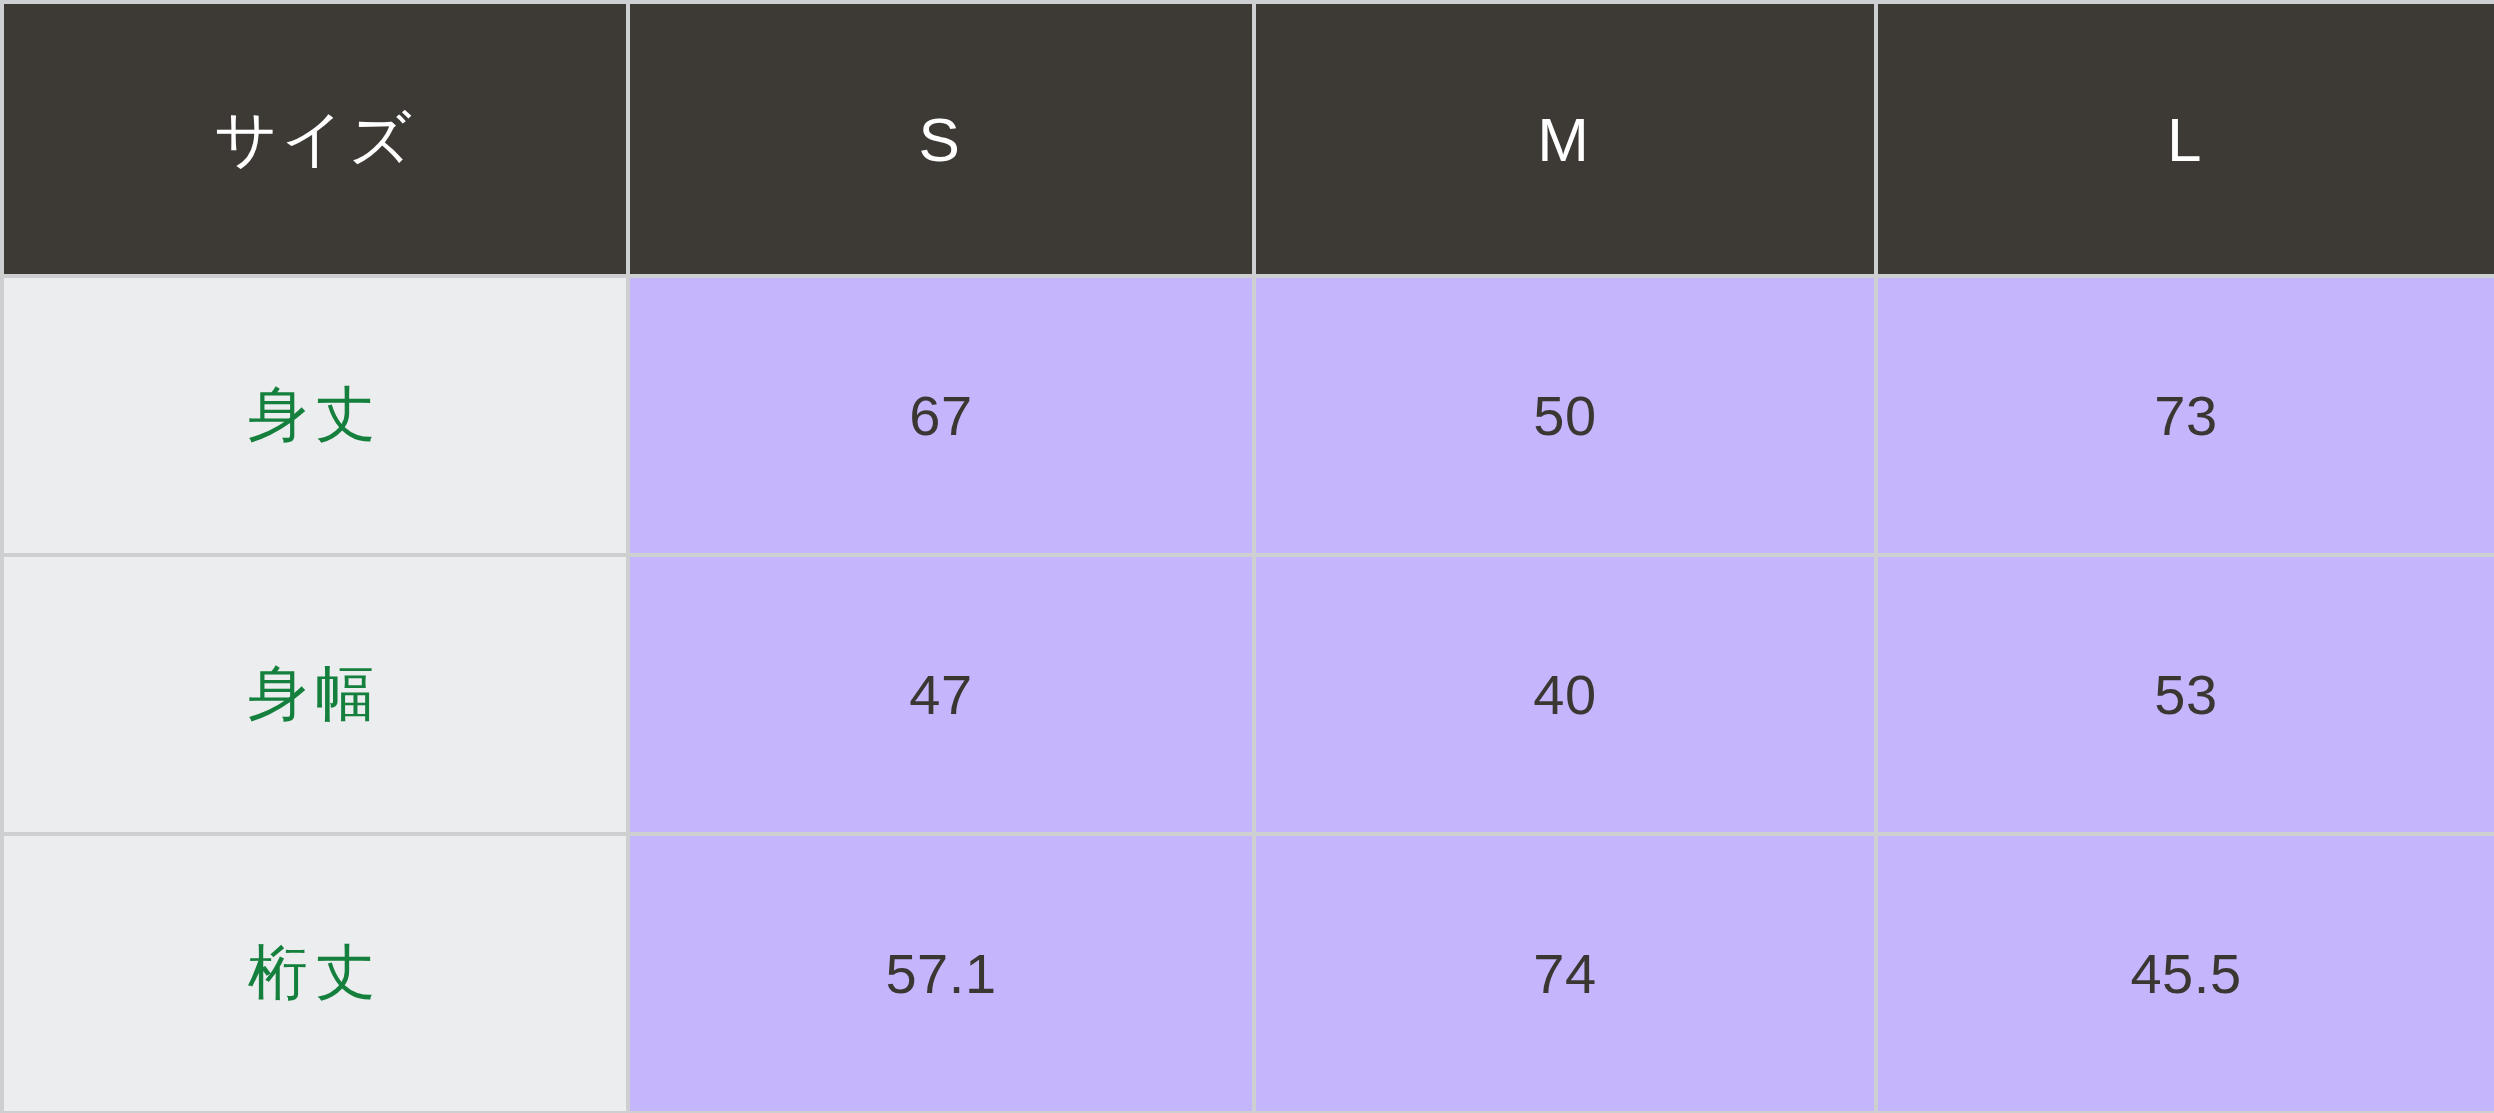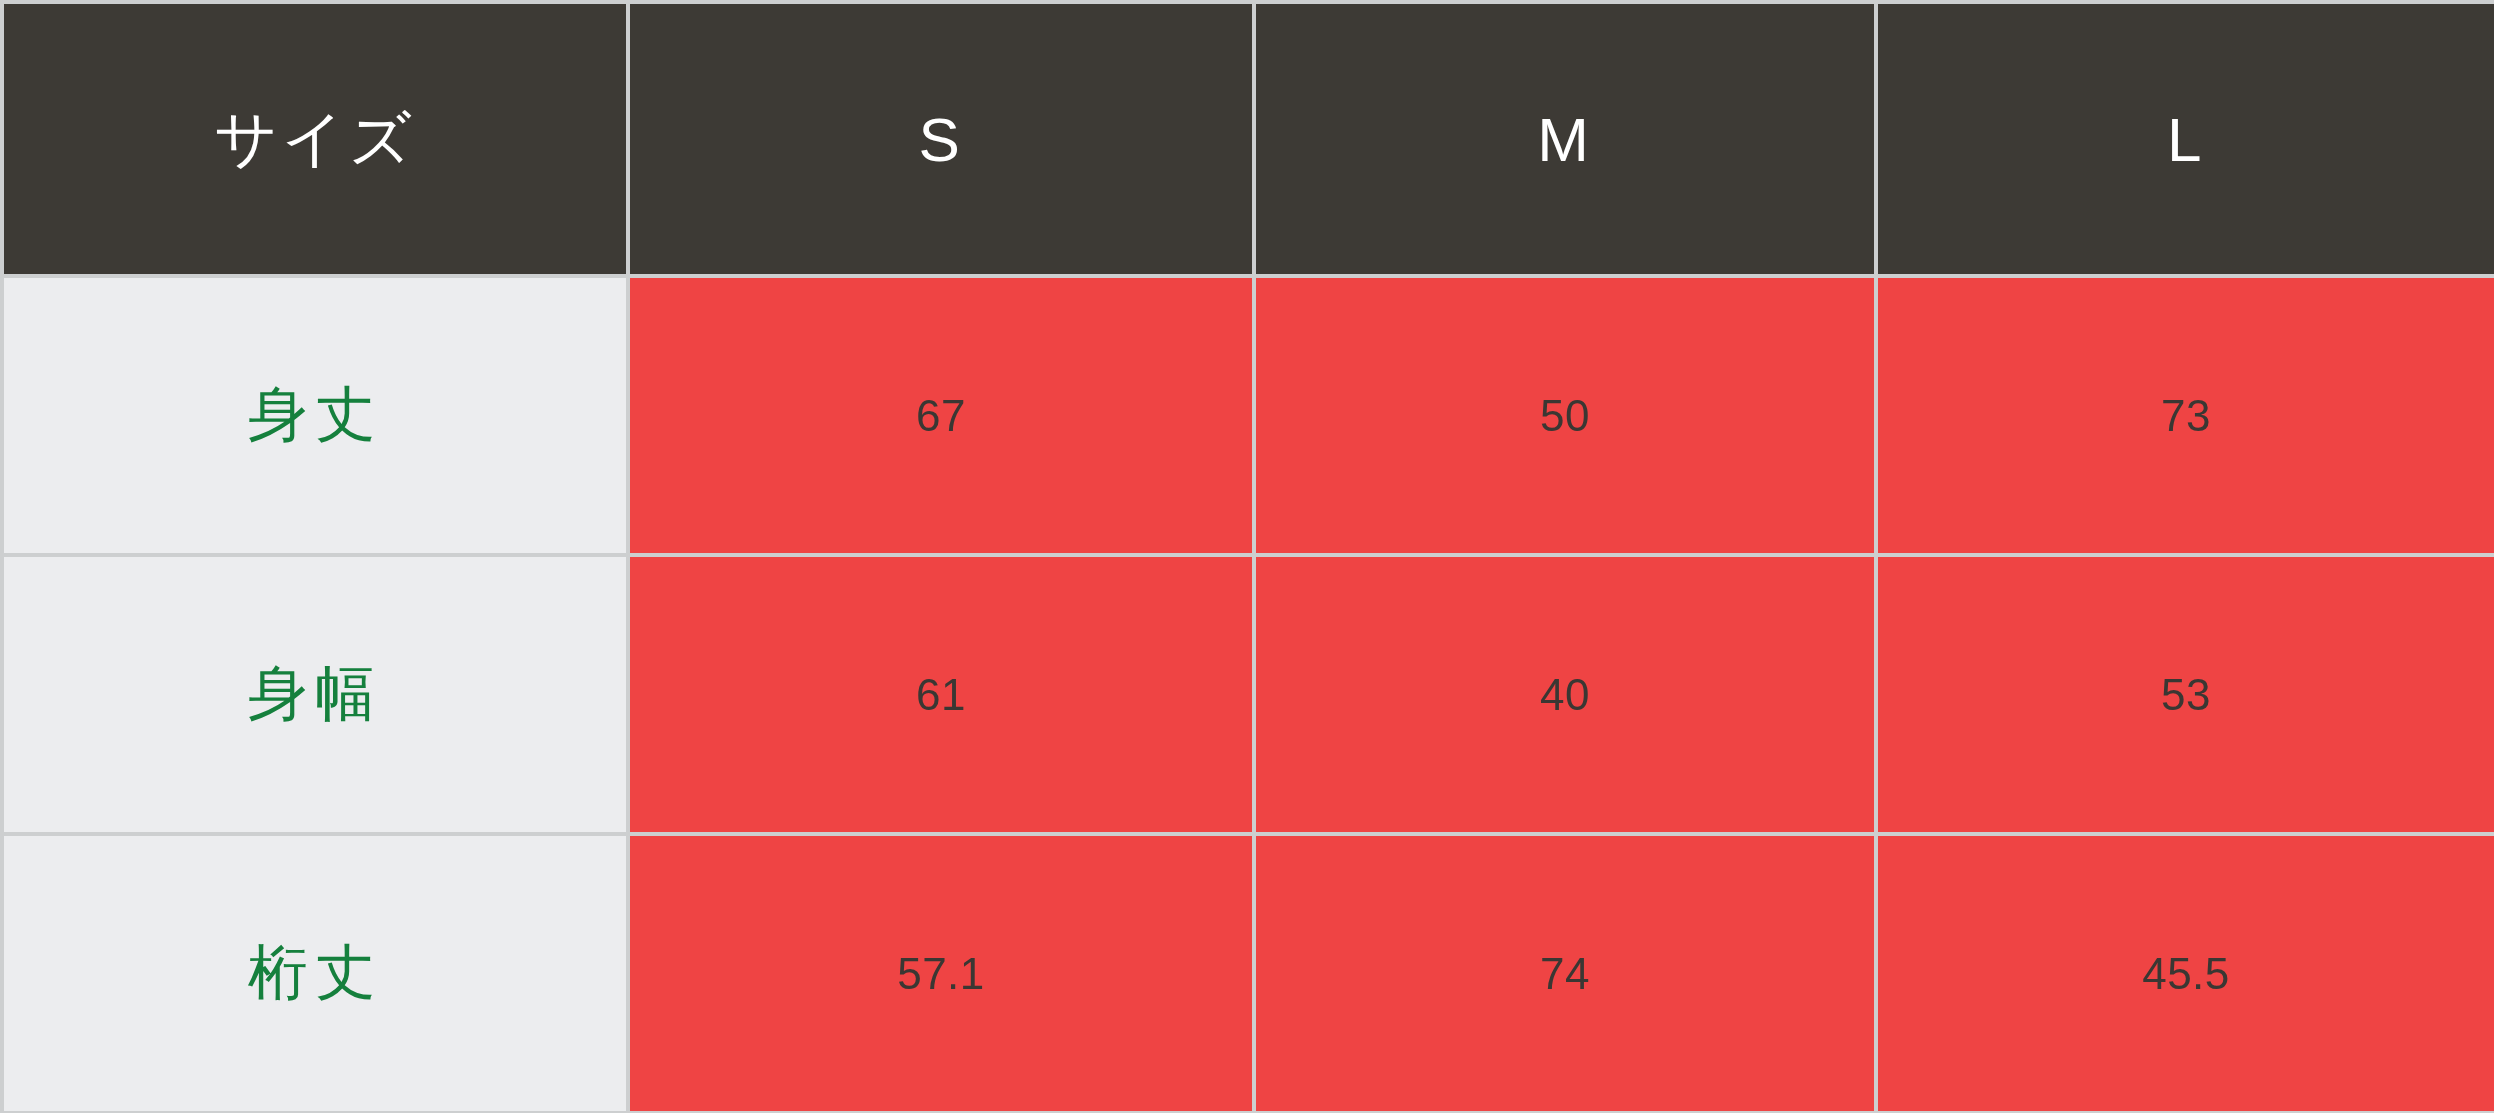--- a/index.html
+++ b/index.html
@@ -67,23 +67,23 @@
   tr.body-row { height: 279px; }
 
   td.row-label {
     background: #ecedef;
     color: #15803d;
     font-size: 60px;
     letter-spacing: 0.12em;
   }
 
   td.value-cell {
-    background: #ef4444;
+    background: #c4b5fd;
     color: #3a3733;
-    font-size: 44px;
+    font-size: 56px;
     letter-spacing: 0.01em;
   }
 </style>
 </head>
 <body>
 
 <div class="size-table-wrap">
   <table class="size-table">
     <colgroup>
       <col class="c-label">
@@ -101,21 +101,21 @@
     </thead>
     <tbody>
       <tr class="body-row">
         <td class="row-label">身丈</td>
         <td class="value-cell">67</td>
         <td class="value-cell">50</td>
         <td class="value-cell">73</td>
       </tr>
       <tr class="body-row">
         <td class="row-label">身幅</td>
-        <td class="value-cell">61</td>
+        <td class="value-cell">47</td>
         <td class="value-cell">40</td>
         <td class="value-cell">53</td>
       </tr>
       <tr class="body-row">
         <td class="row-label">桁丈</td>
         <td class="value-cell">57.1</td>
         <td class="value-cell">74</td>
         <td class="value-cell">45.5</td>
       </tr>
     </tbody>

